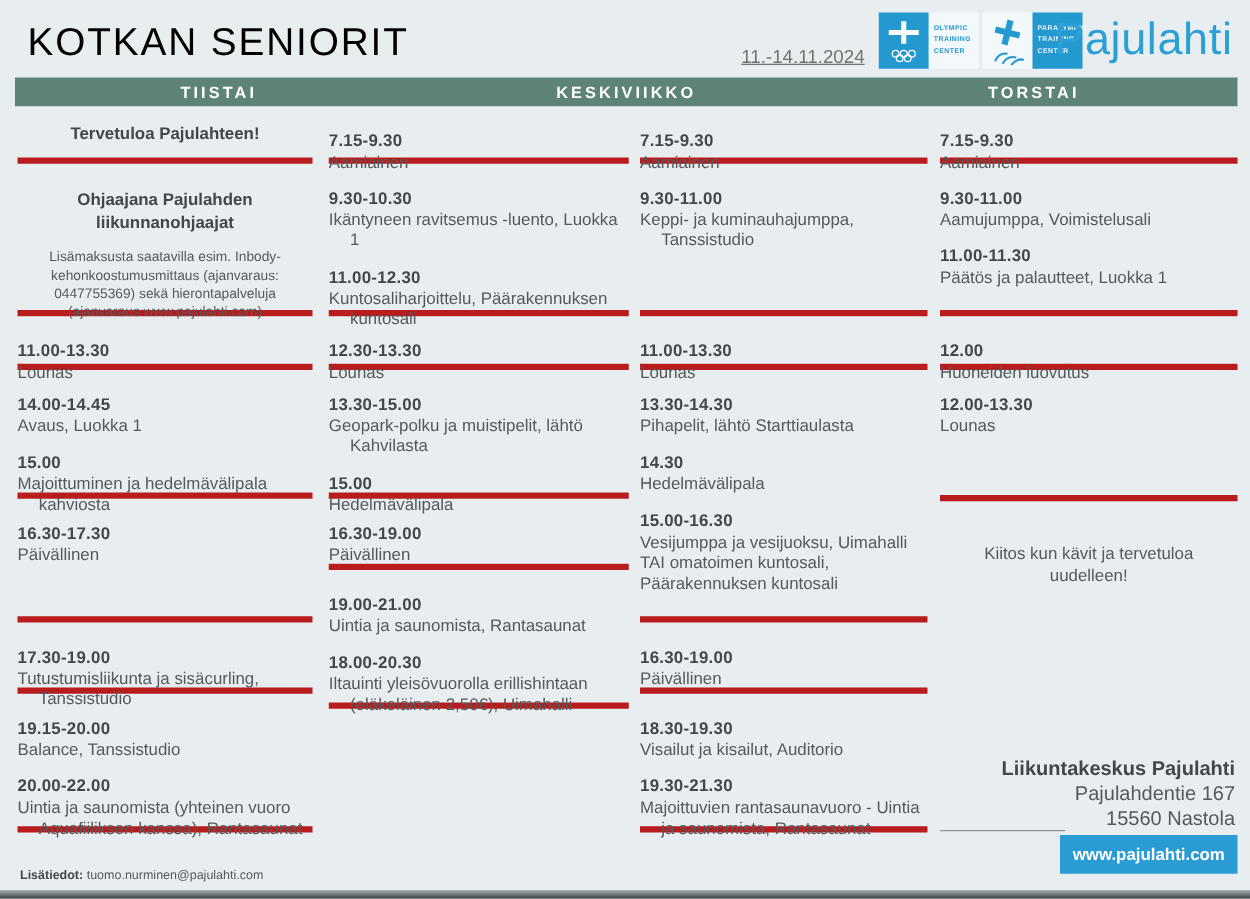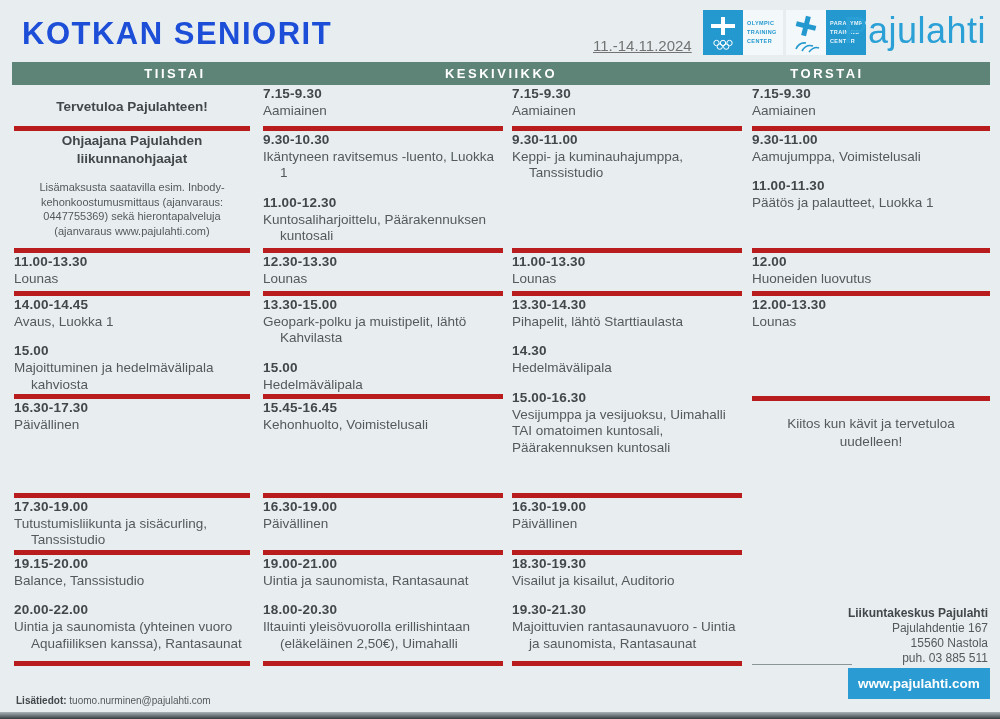--- a/index.html
+++ b/index.html
@@ -4,21 +4,21 @@
 <style>
   html,body{margin:0;padding:0;}
   body{
     width:1000px;height:719px;position:relative;overflow:hidden;
     background:#e8eef0;
     font-family:"Liberation Sans",sans-serif;
     -webkit-font-smoothing:antialiased;
   }
   .page-title{
     position:absolute;left:22px;top:16px;
-    font-size:31px;font-weight:bold;letter-spacing:1.5px;color:#1d4ed8;
+    font-size:31px;font-weight:normal;letter-spacing:1.5px;color:#000000;
   }
   .date-range{position:absolute;left:593px;top:37px;font-size:15px;color:#737373;text-decoration:underline;}
   .logos{position:absolute;left:703px;top:10px;display:flex;gap:3px;}
   .logo{display:flex;width:80px;height:45px;}
   .logo-icon{width:40px;height:45px;display:flex;align-items:center;justify-content:center;}
   .logo-text{
     box-sizing:border-box;width:40px;height:45px;display:flex;flex-direction:column;
     justify-content:center;padding-left:4px;
     font-size:5.5px;font-weight:bold;letter-spacing:.4px;line-height:1.6;text-transform:uppercase;
   }
@@ -32,37 +32,37 @@
   .band .day-header{
     flex:1;color:#ffffff;font-weight:bold;font-size:13px;letter-spacing:2.5px;
     text-align:center;line-height:23px;
   }
 
   .col{position:absolute;top:85px;}
   #col-mon{left:14px;width:236px;}
   #col-tue{left:263px;width:240px;}
   #col-wed{left:512px;width:230px;}
   #col-thu{left:752px;width:238px;}
-  .cell{box-sizing:border-box;padding-top:1px;}
+  .cell{box-sizing:border-box;padding-top:20px;}
   .cell.line{border-bottom:5px solid #b91c1c;}
   .time{font-weight:bold;font-size:13.5px;color:#41474a;letter-spacing:.2px;}
   .desc{
     font-size:13.5px;color:#53595c;line-height:1.22;margin-top:2px;
     padding-left:17px;text-indent:-17px;
   }
   .entry + .entry{margin-top:13px;}
   .center-bold{font-weight:bold;font-size:13.5px;color:#41474a;text-align:center;line-height:1.3;}
   .note{font-size:11px;color:#53595c;text-align:center;line-height:1.32;margin-top:13px;}
   .kiitos-cell{position:relative;}
   .kiitos-cell::after{content:'';position:absolute;left:0;width:100px;bottom:0;border-bottom:1px solid #8a9598;}
   .kiitos{font-size:13.5px;color:#53595c;text-align:center;line-height:1.35;padding:13px 24px 0;}
 
   .contact-info{position:absolute;left:16px;top:677px;font-size:10px;color:#53595c;margin-top:18px;}
   .contact-info .lbl{font-weight:bold;color:#41474a;}
-  .address-block{position:absolute;right:12px;top:606px;text-align:right;font-size:12px;line-height:1.25;color:#53595c;}
+  .address-block{position:absolute;right:12px;top:606px;text-align:right;font-size:16px;line-height:1.25;color:#53595c;}
   .address-block .first{font-weight:bold;color:#41474a;}
   .site-button{
     position:absolute;right:10px;top:668px;width:142px;height:31px;background:#2b9cd3;
     color:#ffffff;font-weight:bold;font-size:13.5px;display:flex;align-items:center;justify-content:center;
     cursor:pointer;
   }
   .scan-edge{position:absolute;left:0;right:0;bottom:0;height:7px;background:linear-gradient(#aab4b8,#353d41);}
 </style>
 </head>
 <body>
@@ -191,26 +191,20 @@
   <div class="cell line" style="height:103px;">
     <div class="entry">
       <div class="time">13.30-15.00</div>
       <div class="desc">Geopark-polku ja muistipelit, lähtö Kahvilasta</div>
     </div>
     <div class="entry">
       <div class="time">15.00</div>
       <div class="desc">Hedelmävälipala</div>
     </div>
   </div>
-  <div class="cell line" style="height:99px;">
-    <div class="entry">
-      <div class="time">15.45-16.45</div>
-      <div class="desc">Kehonhuolto, Voimistelusali</div>
-    </div>
-  </div>
   <div class="cell line" style="height:57px;">
     <div class="entry">
       <div class="time">16.30-19.00</div>
       <div class="desc">Päivällinen</div>
     </div>
   </div>
   <div class="cell line" style="height:111px;">
     <div class="entry">
       <div class="time">19.00-21.00</div>
       <div class="desc">Uintia ja saunomista, Rantasaunat</div>

